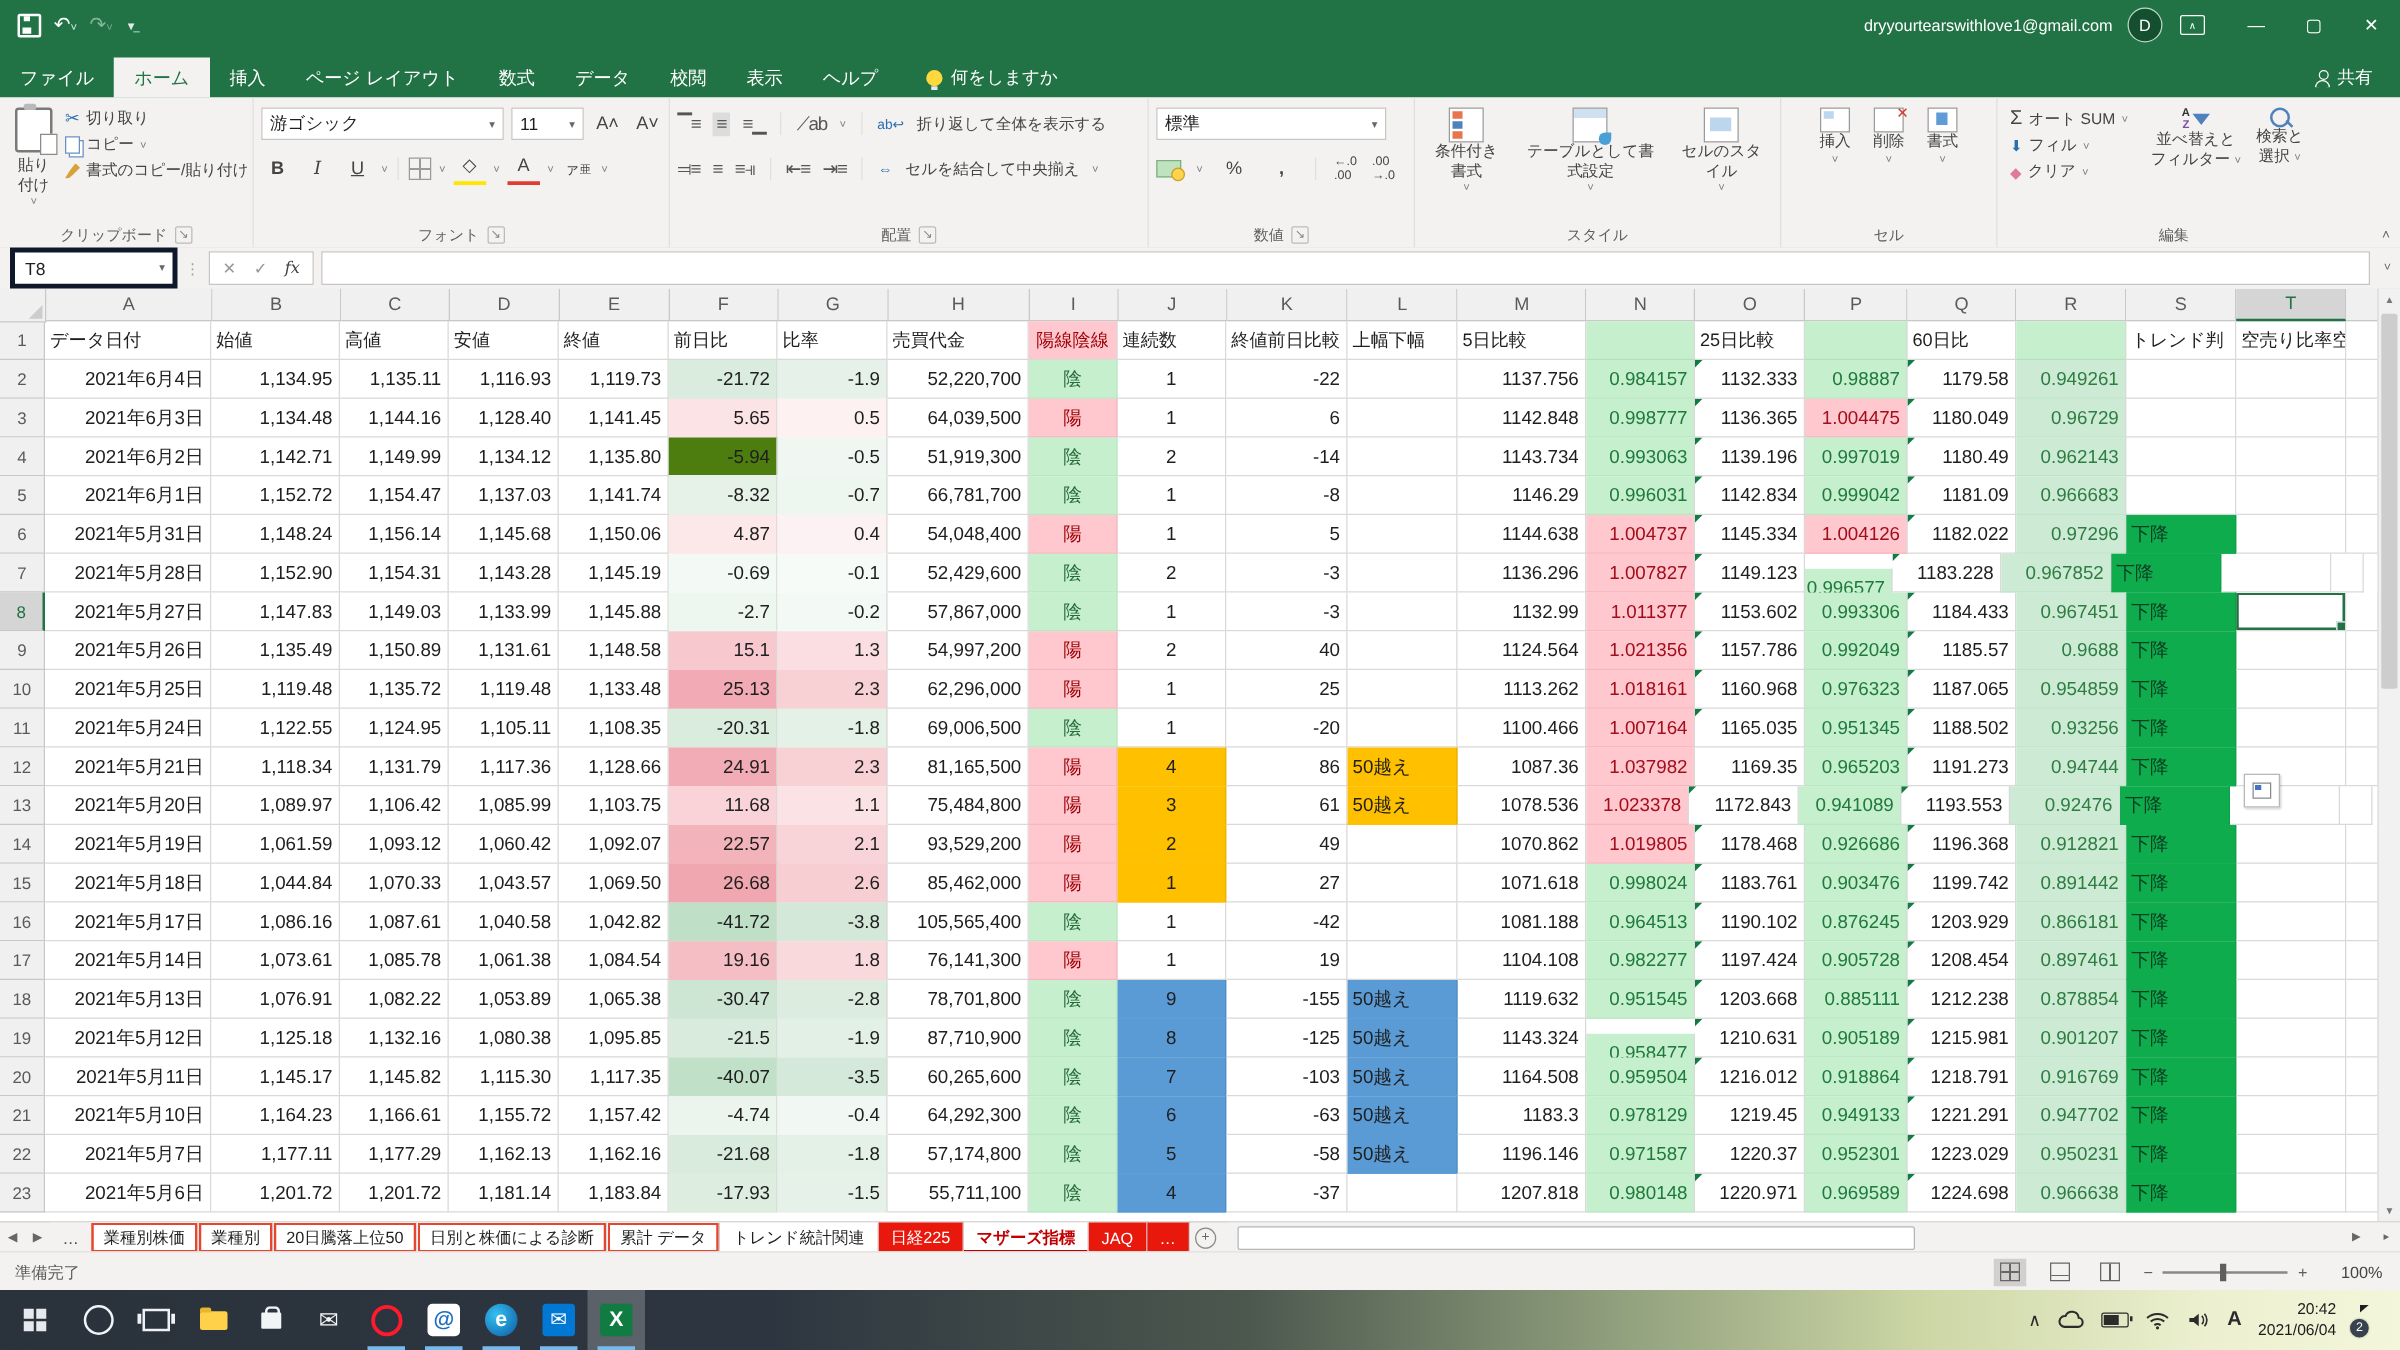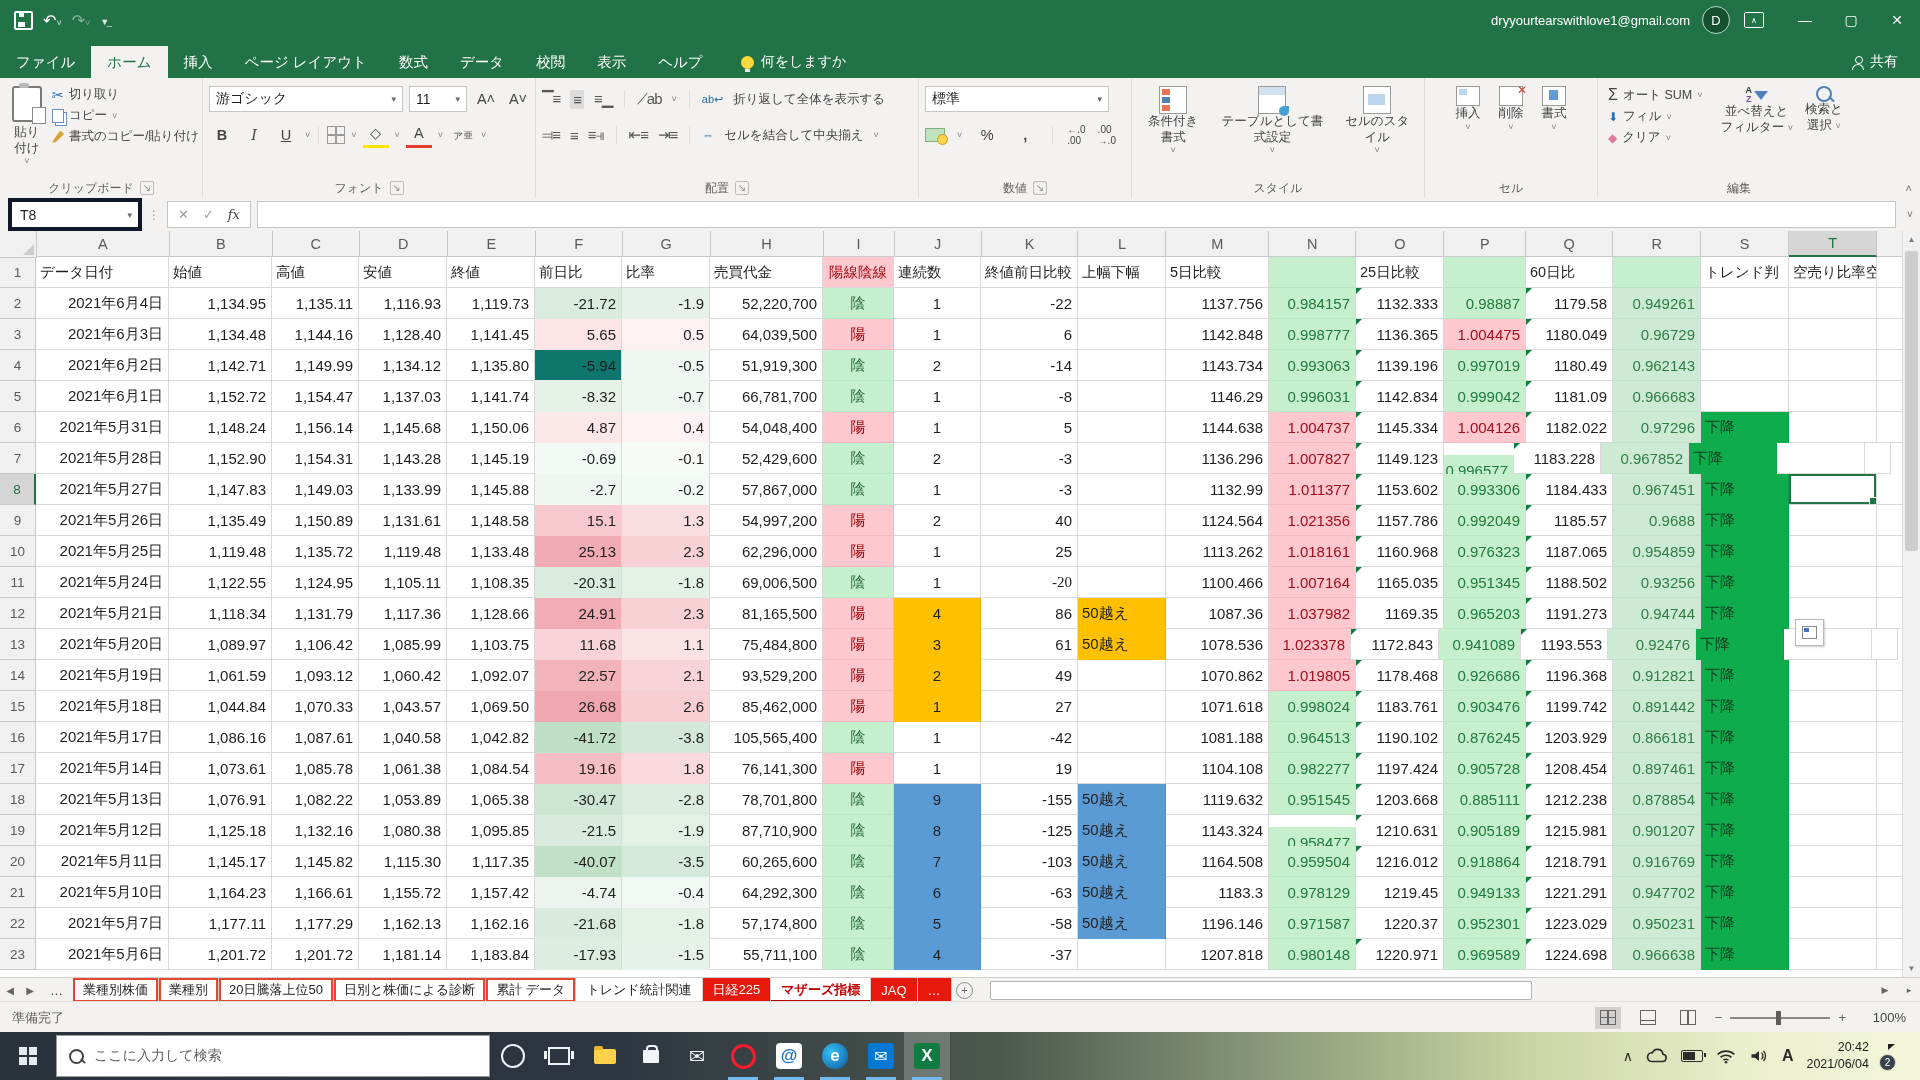--- a/index.html
+++ b/index.html
@@ -592,21 +592,21 @@
         <div class="c al" style="width: 88px;"></div>
         <div class="c" style="width: 26px;"></div>
       </div>
       <div class="grow">
         <div class="rh">4</div>
         <div class="c ar" style="width: 133px;">2021年6月2日</div>
         <div class="c ar" style="width: 103px;">1,142.71</div>
         <div class="c ar" style="width: 87px;">1,149.99</div>
         <div class="c ar" style="width: 88px;">1,134.12</div>
         <div class="c ar" style="width: 88px;">1,135.80</div>
-        <div class="c ar" style="width: 87px; background: #0f766e; border-bottom-color: rgb(233, 243, 235);">-5.94</div>
+        <div class="c ar" style="width: 87px; background: #4d7c0f; border-bottom-color: rgb(233, 243, 235);">-5.94</div>
         <div class="c ar" style="width: 88px; background: rgb(240, 247, 242); border-bottom-color: rgb(240, 247, 242);">-0.5</div>
         <div class="c ar" style="width: 113px;">51,919,300</div>
         <div class="c ac candle-yin" style="width: 71px;">陰</div>
         <div class="c ac" style="width: 87px;">2</div>
         <div class="c ar" style="width: 97px;">-14</div>
         <div class="c al" style="width: 88px;"></div>
         <div class="c ar" style="width: 103px;">1143.734</div>
         <div class="c ar scale-dn" style="width: 87px;">0.993063</div>
         <div class="c ar tri" style="width: 88px;">1139.196</div>
         <div class="c ar scale-dn" style="width: 82px;">0.997019</div>
@@ -765,21 +765,21 @@
         <div class="c ar" style="width: 133px;">2021年5月24日</div>
         <div class="c ar" style="width: 103px;">1,122.55</div>
         <div class="c ar" style="width: 87px;">1,124.95</div>
         <div class="c ar" style="width: 88px;">1,105.11</div>
         <div class="c ar" style="width: 88px;">1,108.35</div>
         <div class="c ar" style="width: 87px; background: rgb(218, 236, 222); border-bottom-color: rgb(218, 236, 222);">-20.31</div>
         <div class="c ar" style="width: 88px; background: rgb(228, 241, 231); border-bottom-color: rgb(228, 241, 231);">-1.8</div>
         <div class="c ar" style="width: 113px;">69,006,500</div>
         <div class="c ac candle-yin" style="width: 71px;">陰</div>
         <div class="c ac" style="width: 87px;">1</div>
-        <div class="c ar" style="width: 97px; font-family: Liberation Serif, serif;">-20</div>
+        <div class="c ar" style="width: 97px;">-20</div>
         <div class="c al" style="width: 88px;"></div>
         <div class="c ar" style="width: 103px;">1100.466</div>
         <div class="c ar scale-up" style="width: 87px;">1.007164</div>
         <div class="c ar tri" style="width: 88px;">1165.035</div>
         <div class="c ar scale-dn" style="width: 82px;">0.951345</div>
         <div class="c ar tri" style="width: 87px;">1188.502</div>
         <div class="c ar scale-r" style="width: 88px;">0.93256</div>
         <div class="c al trend" style="width: 88px;">下降</div>
         <div class="c al" style="width: 88px;"></div>
         <div class="c" style="width: 26px;"></div>
@@ -1133,24 +1133,20 @@
 </div>
 
 <div id="taskbar">
   <div id="start-btn">
     <span class="win-logo">
         <div></div>
         <div></div>
         <div></div>
         <div></div>
       </span>
-  </div>
-  <div id="tb-search">
-    <span class="mag-d"></span>
-    <span>ここに入力して検索</span>
   </div>
   <div class="tb-ic">
       <span class="cortana-ring"></span>
     </div>
   <div class="tb-ic">
       <span class="taskview"></span>
     </div>
   <div class="tb-ic">
       <span class="folder"></span>
     </div>

